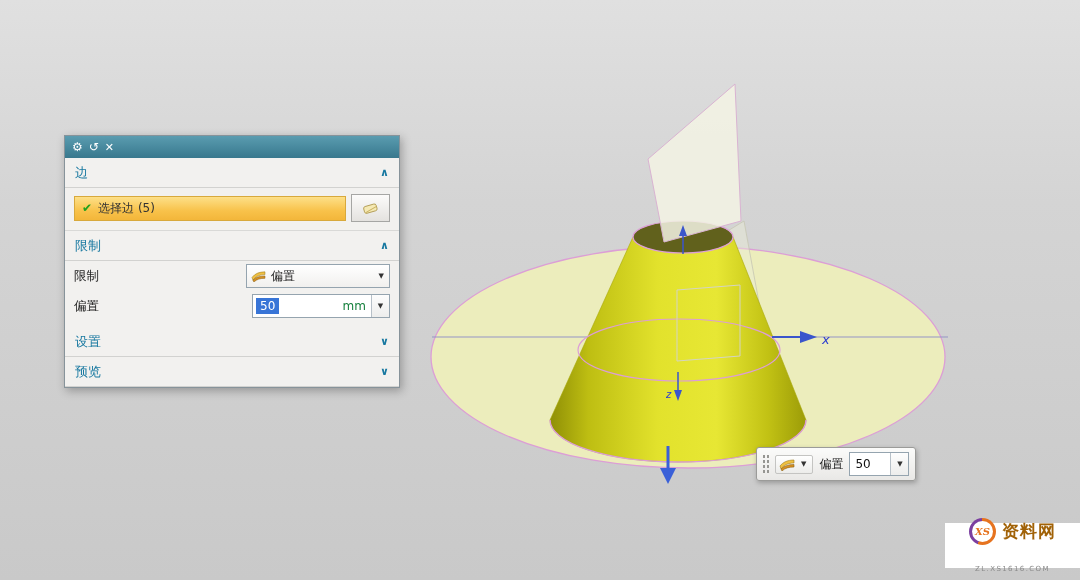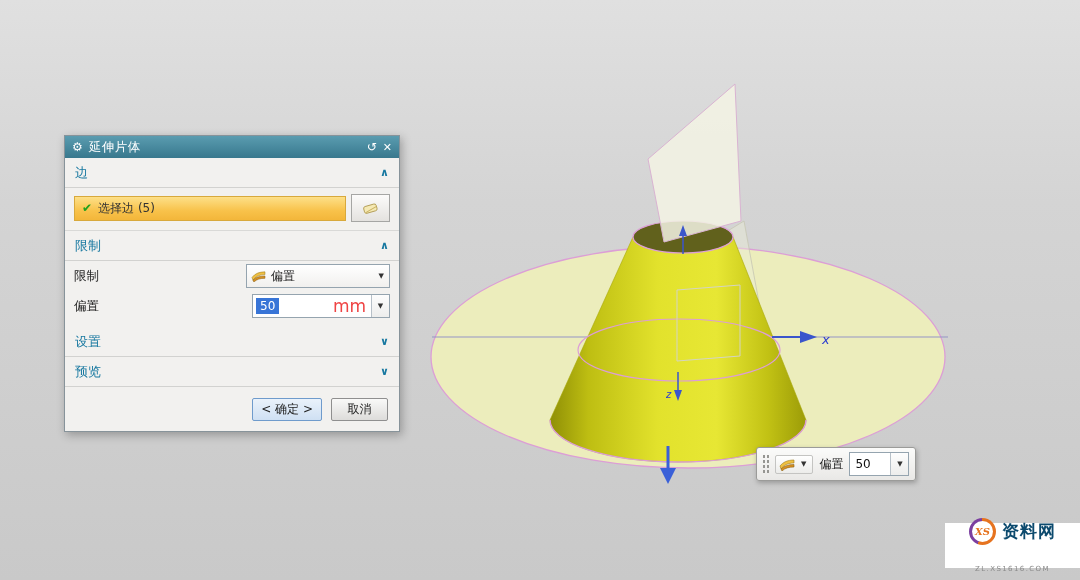--- a/index.html
+++ b/index.html
@@ -58,21 +58,21 @@
   }
   .dropdown .dtext{flex:1;font-size:12px;color:#222;}
   .darrow{font-size:7px;color:#333;padding:0 3px;}
   .offset-field{
     height:22px;display:flex;align-items:stretch;background:#fff;border:1px solid #95a4af;
   }
   .offset-field .val{
     align-self:center;margin-left:3px;padding:1px 4px;
     background:#3875d7;color:#fff;font-size:12px;
   }
-  .offset-field .unit{margin-left:auto;align-self:center;font-size:17px;color:#ef4444;padding-right:5px;}
+  .offset-field .unit{margin-left:auto;align-self:center;font-size:12px;color:#15803d;padding-right:5px;}
   .arrow-seg{
     width:17px;border-left:1px solid #b7c0c8;display:flex;align-items:center;justify-content:center;
     background:linear-gradient(180deg,#fdfdfd,#ededec);
   }
   .gap6{height:6px;}
   .btn-row{display:flex;justify-content:flex-end;gap:9px;padding:11px 11px 10px 11px;}
   .btn{
     height:23px;min-width:57px;padding:0 8px;font-size:12px;color:#222;
     border:1px solid #8f8f8f;border-radius:2px;
     background:linear-gradient(180deg,#f9f9f8,#dddcda);
@@ -104,21 +104,21 @@
     background:#fff;display:flex;flex-direction:column;align-items:center;justify-content:center;
   }
   .wm-row{display:flex;align-items:center;gap:6px;}
   .wm-logo{width:27px;height:27px;border-radius:50%;
     background:conic-gradient(#e6731f 0 200deg,#7b3fa0 200deg 360deg);
     display:flex;align-items:center;justify-content:center;}
   .wm-logo-inner{width:21px;height:21px;border-radius:50%;background:#fff;
     display:flex;align-items:center;justify-content:center;
     font-style:italic;font-weight:bold;font-size:10px;color:#e6731f;
     font-family:"DejaVu Serif","Liberation Serif",serif;}
-  .wm-name{font-size:17px;font-weight:bold;color:#0c4a6e;letter-spacing:1px;}
+  .wm-name{font-size:17px;font-weight:bold;color:#a16207;letter-spacing:1px;}
   .wm-url{font-size:7px;color:#8a8a8a;letter-spacing:1.4px;margin-top:20px;}
 </style>
 </head>
 <body>
 
 <div id="stage">
 
   <svg id="scene" viewBox="0 0 1080 580">
     <defs>
       <linearGradient id="coneGrad" x1="0" y1="0" x2="1" y2="0">
@@ -160,21 +160,20 @@
     <polygon points="674,390 682,390 678,401" fill="#3a55cc"></polygon>
     <text x="666" y="398" font-size="10" font-style="italic" fill="#2a3bd0">z</text>
 
     <line x1="668" y1="446" x2="668" y2="470" stroke="#3a60d8" stroke-width="3"></line>
     <polygon points="660,468 676,468 668,484" fill="#3a60d8"></polygon>
   </svg>
 
   <div class="dialog">
     <div class="titlebar">
       <span class="tb-icon">⚙</span>
-      <span class="title">延伸片体</span>
       <span class="tb-icon">↺</span>
       <span class="tb-icon close">✕</span>
     </div>
 
     <div class="sec">
       <span>边</span>
       <span class="chev">∧</span>
     </div>
     <div class="select-row">
       <div class="sel-bar">
@@ -220,24 +219,20 @@
     <div class="sec">
       <span>设置</span>
       <span class="chev">∨</span>
     </div>
 
     <div class="sec">
       <span>预览</span>
       <span class="chev">∨</span>
     </div>
 
-    <div class="btn-row">
-      <button class="btn ok">&lt; 确定 &gt;</button>
-      <button class="btn">取消</button>
-    </div>
   </div>
 
   <div class="mini">
     <div class="grip"></div>
     <div class="mini-iconbtn">
       <svg width="16" height="13" viewBox="0 0 16 13">
         <path d="M1 8 C4 4 9 2 15 2 L15 5 C9 5 5 7 2 11 Z" fill="#f0c040" stroke="#9a7a20" stroke-width="0.6"></path>
         <path d="M2 11 C5 8 9 6.5 15 6.5 L15 9 C10 9 6 10 3 13 Z" fill="#d89020" stroke="#8a6215" stroke-width="0.6"></path>
       </svg>
       <span class="darrow">▼</span>

